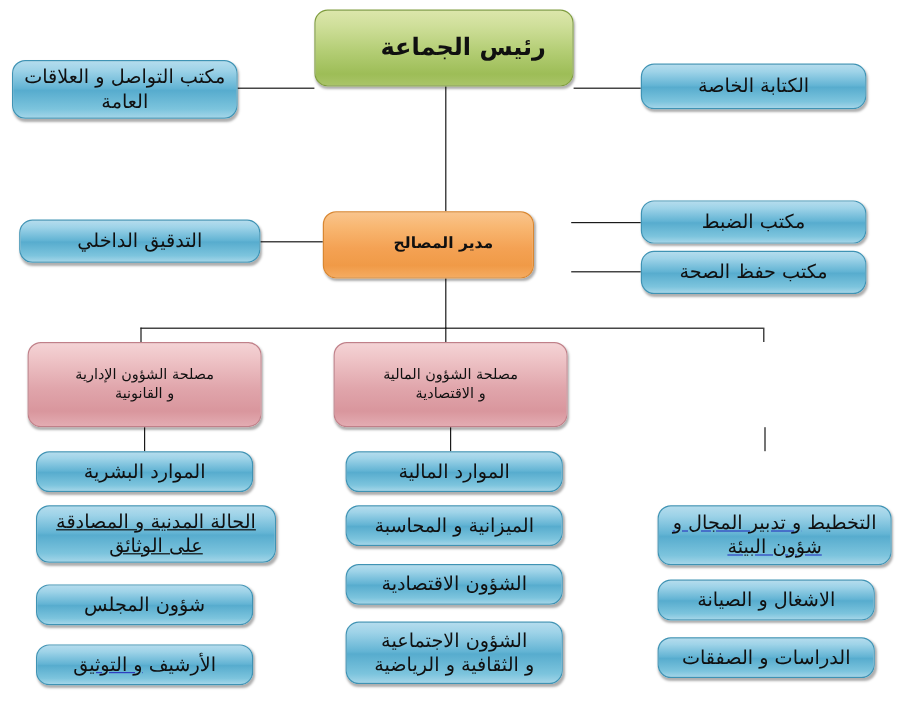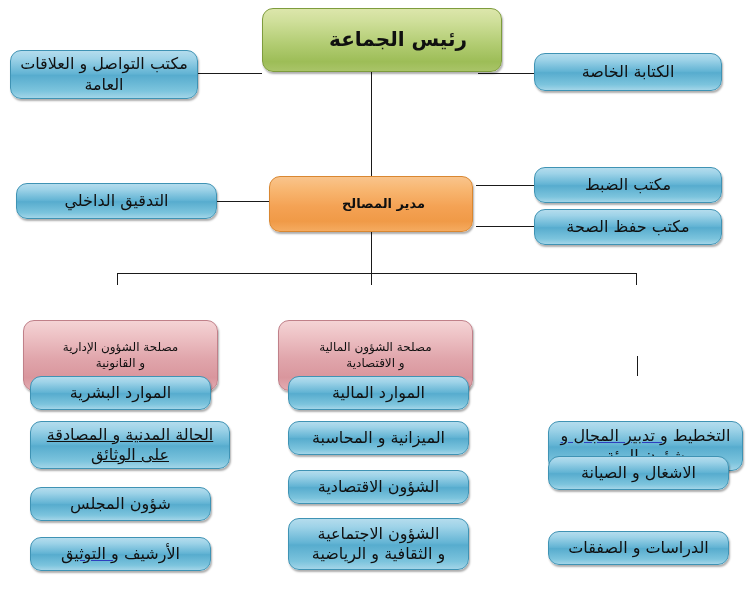--- a/index.html
+++ b/index.html
@@ -102,21 +102,20 @@
   
   .pink {
     background: linear-gradient(to bottom,
         #f4d3d5 0%,
         #eec3c6 20%,
         #e0a5ab 55%,
         #d9969d 82%,
         #e3acb2 100%);
     border: 1px solid #c08089;
     font-size: 12px;
-    margin-top: 35px;
   }
 
   
   .u-blue { text-decoration: underline; text-decoration-color: #2e3fc0; }
 </style>
 </head>
 <body>
 
 <div id="chart">
 
@@ -140,34 +139,34 @@
 
     <div class="ln v" style="left:117px; top:273px; height:12px;"></div>
     <div class="ln v" style="left:371px; top:273px; height:12px;"></div>
     <div class="ln v" style="left:636px; top:273px; height:12px;"></div>
 
     <div class="ln v" style="left:120px; top:356px; height:20px;"></div>
     <div class="ln v" style="left:375px; top:356px; height:20px;"></div>
     <div class="ln v" style="left:637px; top:356px; height:20px;"></div>
   </div>
 
-  <div class="node green" style="left:262px; top:8px; width:240px; height:64px;padding-left:38px;">
+  <div class="node green" style="left:262px; top:8px; width:216px; height:64px;padding-left:38px;">
     <span class="txt">رئيس الجماعة</span>
   </div>
 
   <div class="node blue" style="left:10px; top:50px; width:188px; height:49px;">
     <span class="txt">مكتب التواصل و العلاقات
 العامة</span>
   </div>
 
   <div class="node blue" style="left:534px; top:53px; width:188px; height:38px;">
     <span class="txt">الكتابة الخاصة</span>
   </div>
 
-  <div class="node orange" style="left:269px; top:176px; width:204px; height:56px;padding-left:31px;">
+  <div class="node orange" style="left:269px; top:176px; width:176px; height:56px;padding-left:31px;">
     <span class="txt">مدير المصالح</span>
   </div>
 
   <div class="node blue" style="left:16px; top:183px; width:201px; height:36px;">
     <span class="txt">التدقيق الداخلي</span>
   </div>
 
   <div class="node blue" style="left:534px; top:167px; width:188px; height:36px;">
     <span class="txt">مكتب الضبط</span>
   </div>
@@ -220,21 +219,21 @@
     <span class="txt">الشؤون الاجتماعية
 و الثقافية و الرياضية</span>
   </div>
 
 
   <div class="node blue" style="left:548px; top:421px; width:195px; height:50px;">
     <span class="txt">التخطيط <span class="u-blue">و تدبير المجال و
 شؤون البيئة</span></span>
   </div>
 
-  <div class="node blue" style="left:548px; top:456px; width:181px; height:34px;">
+  <div class="node blue" style="left:548px; top:483px; width:181px; height:34px;">
     <span class="txt">الاشغال و الصيانة</span>
   </div>
 
   <div class="node blue" style="left:548px; top:531px; width:181px; height:34px;">
     <span class="txt">الدراسات و الصفقات</span>
   </div>
 
 </div>
 
 </body></html>

